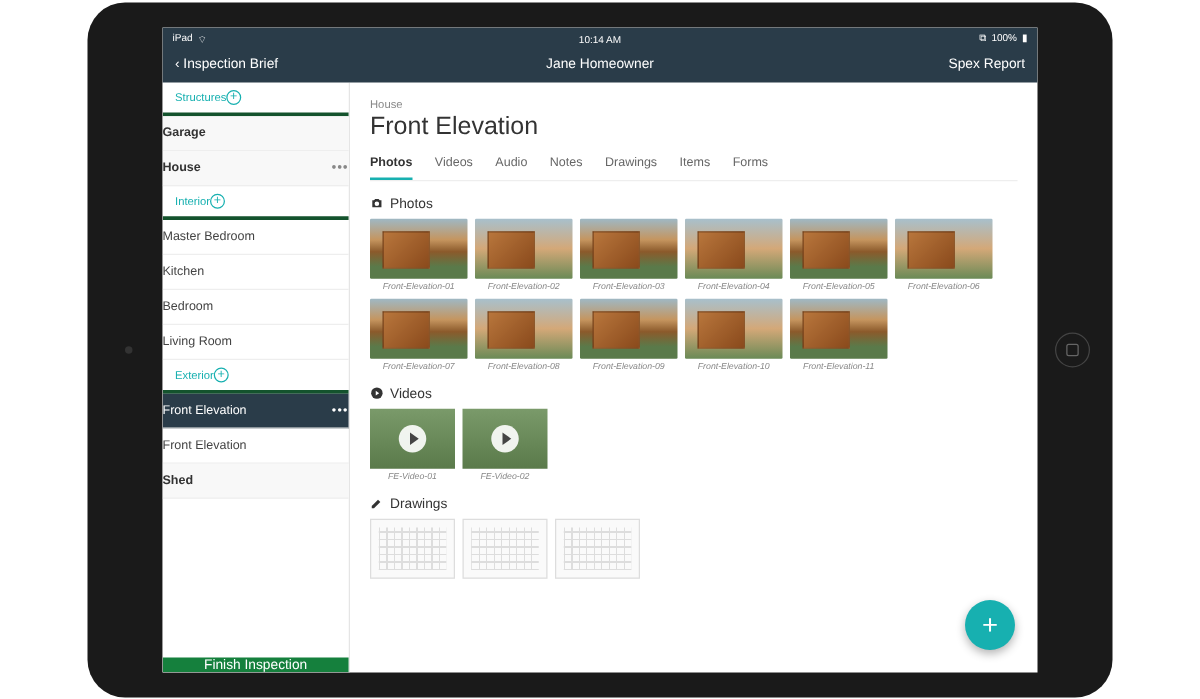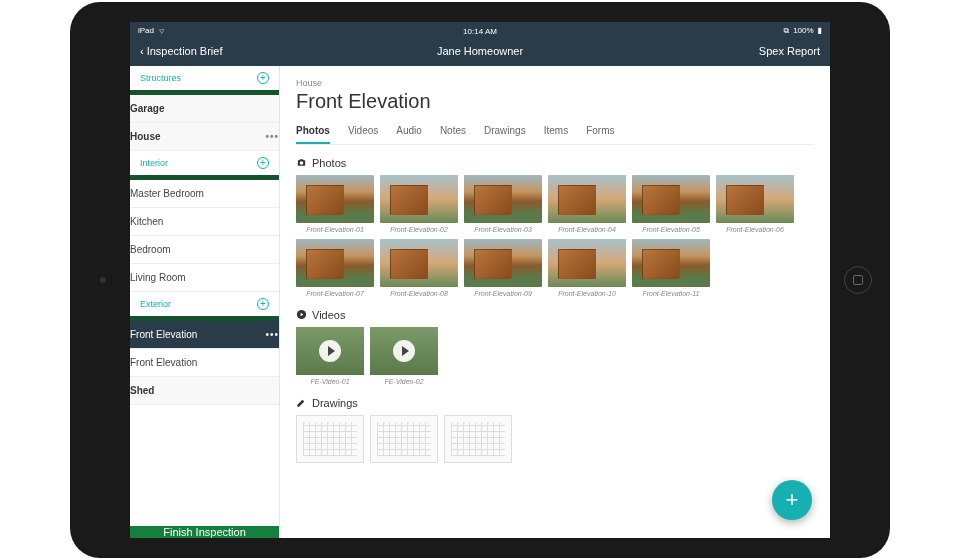--- a/index.html
+++ b/index.html
@@ -15,21 +15,21 @@
 .sb-center{position:absolute;left:50%;transform:translateX(-50%)}
 
 .navbar{height:30px;background:#2a3c49;color:#fff;display:flex;align-items:center;padding:0 10px;font-size:11px;position:relative}
 .nav-back{display:flex;align-items:center;gap:3px;cursor:pointer}
 .nav-title{position:absolute;left:50%;transform:translateX(-50%);font-weight:500}
 .nav-right{margin-left:auto;cursor:pointer}
 
 .content{flex:1;display:flex;overflow:hidden}
 
 .sidebar{width:150px;background:#fff;border-right:1px solid #e5e5e5;display:flex;flex-direction:column;font-size:10px;overflow-y:auto}
-.sb-header{display:flex;justify-content:space-between;align-items:center;padding:6px 10px;color:#17b0b0;font-size:9px;border-bottom:5px solid #14532d}
+.sb-header{display:flex;align-items:center;padding:6px 10px;color:#17b0b0;font-size:9px;border-bottom:3px solid #14532d}
 .sb-item{padding:8px 0;color:#444;border-bottom:1px solid #eee;display:flex;justify-content:space-between;align-items:center;cursor:pointer}
 .sb-item.bold{font-weight:600;color:#333;background:#f8f8f8}
 .sb-item.active{background:#2a3c49;color:#fff}
 .plus-circle{width:12px;height:12px;border:1px solid #17b0b0;border-radius:50%;display:inline-flex;align-items:center;justify-content:center;color:#17b0b0;font-size:10px;line-height:1}
 .dots{letter-spacing:1px;color:#888;font-size:10px}
 .sb-item.active .dots{color:#fff}
 .finish{margin-top:auto;background:#15803d;color:#fff;text-align:center;font-size:11px;cursor:pointer}
 
 .main{flex:1;padding:12px 16px;overflow-y:auto;position:relative}
 .breadcrumb{font-size:9px;color:#888}

